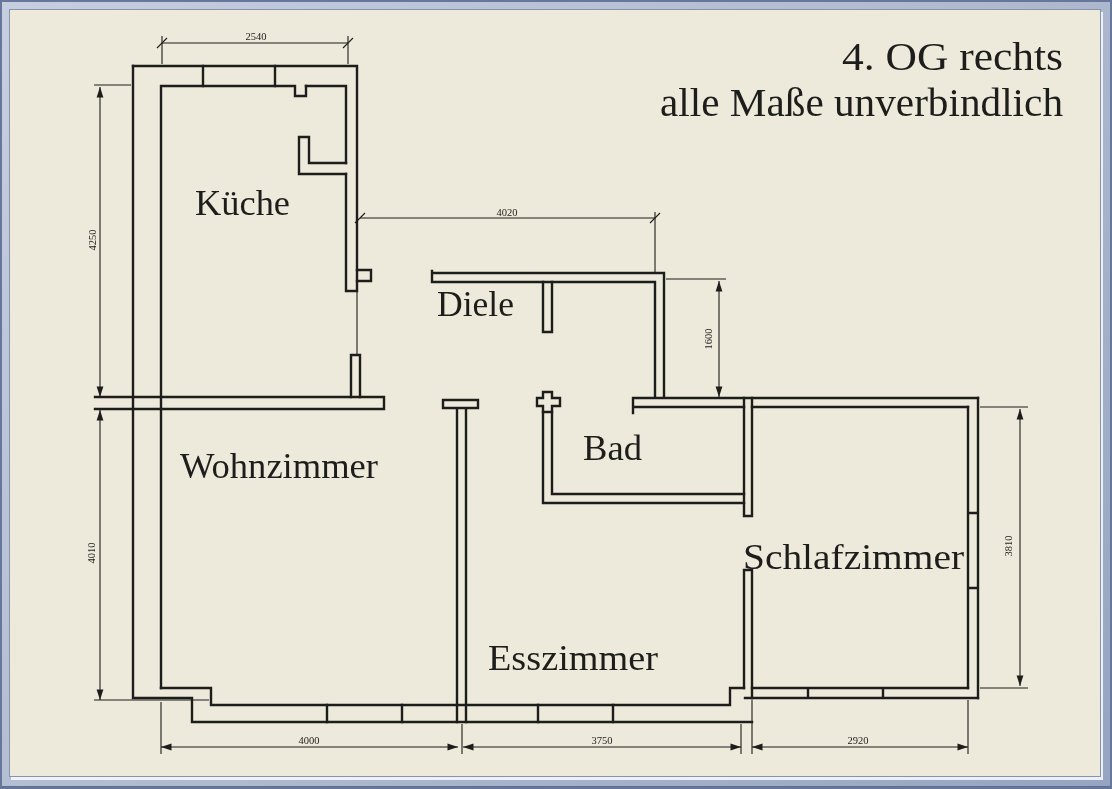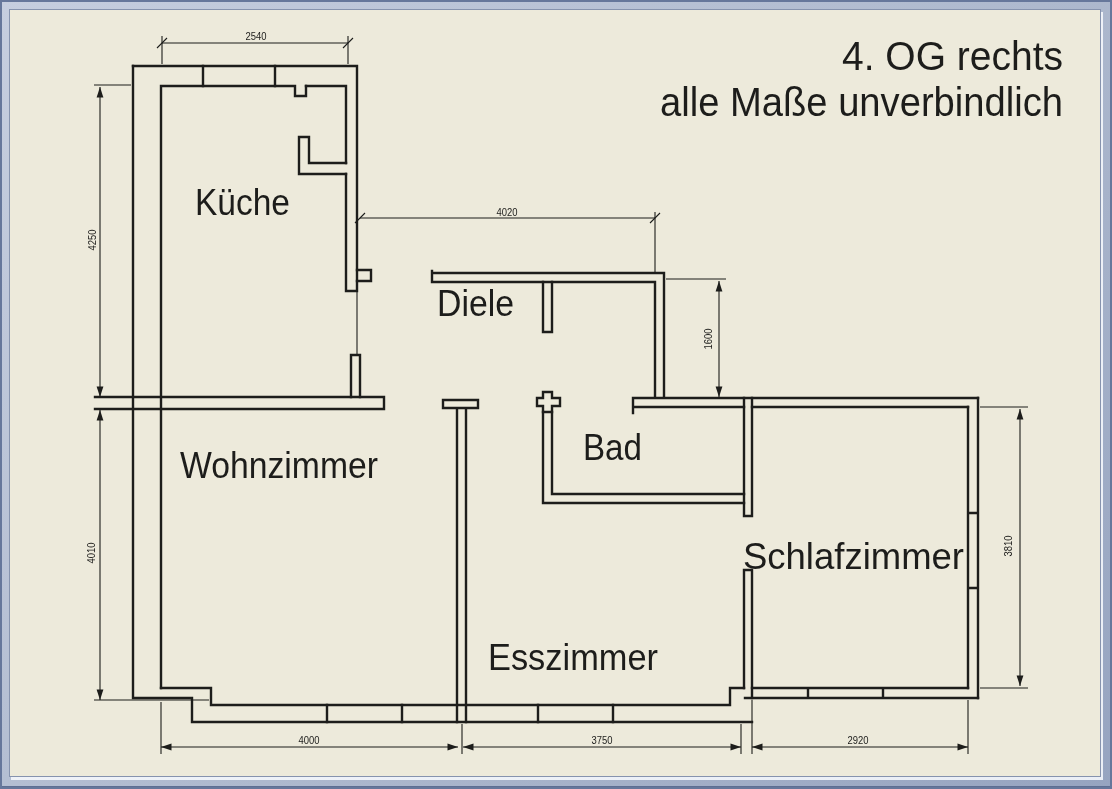--- a/index.html
+++ b/index.html
@@ -1,20 +1,20 @@
 <!DOCTYPE html>
 <html><head>
 <meta charset="utf-8">
 <style>
   html,body{margin:0;padding:0;background:#8e9cb8;}
   .stage{
     position:relative;width:1112px;height:789px;overflow:hidden;
     background:linear-gradient(135deg,#c6cedf 0%,#aeb9ce 55%,#96a4c0 100%);
     box-shadow:inset 0 0 0 2px #66779b, inset 0 -3px 0 #5d6e92;
-    font-family:Liberation Sans, sans-serif;
+    font-family:Liberation Serif, serif;
   }
   .canvas{
     position:absolute;left:9px;top:9px;width:1090px;height:766px;
     background:#edeadb;border:1px solid #8693ae;
     box-shadow:2px 3px 0 rgba(249,251,255,.85);
   }
   svg.plan{position:absolute;left:0;top:0;width:1112px;height:789px;}
   .wall{stroke:#1d1d1b;stroke-width:2.4;fill:none;stroke-linecap:square;stroke-linejoin:miter;}
   .thin{stroke:#1d1d1b;stroke-width:1.1;fill:none;stroke-linecap:butt;}
   .arrow{fill:#1d1d1b;stroke:none;}

